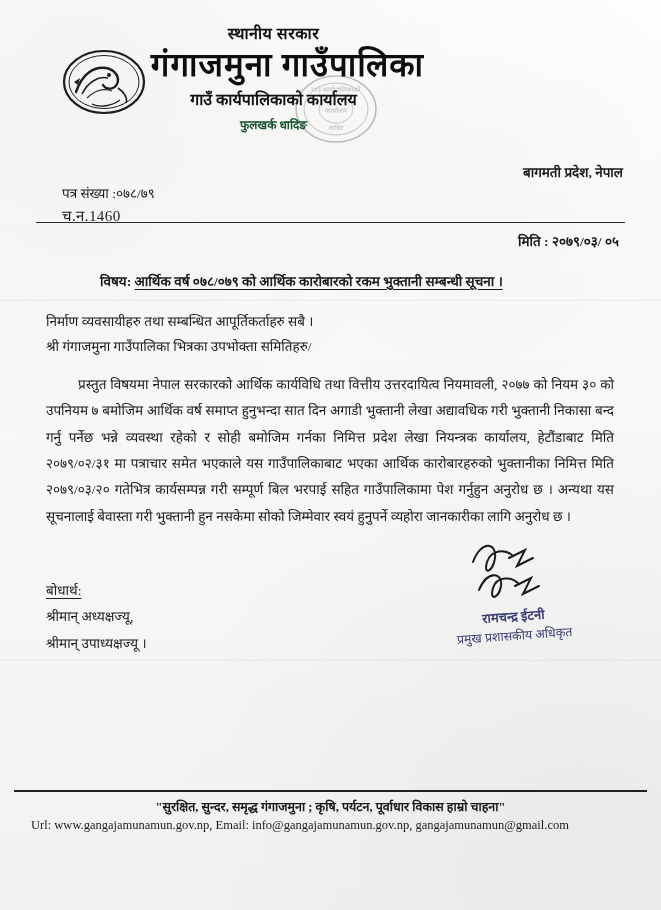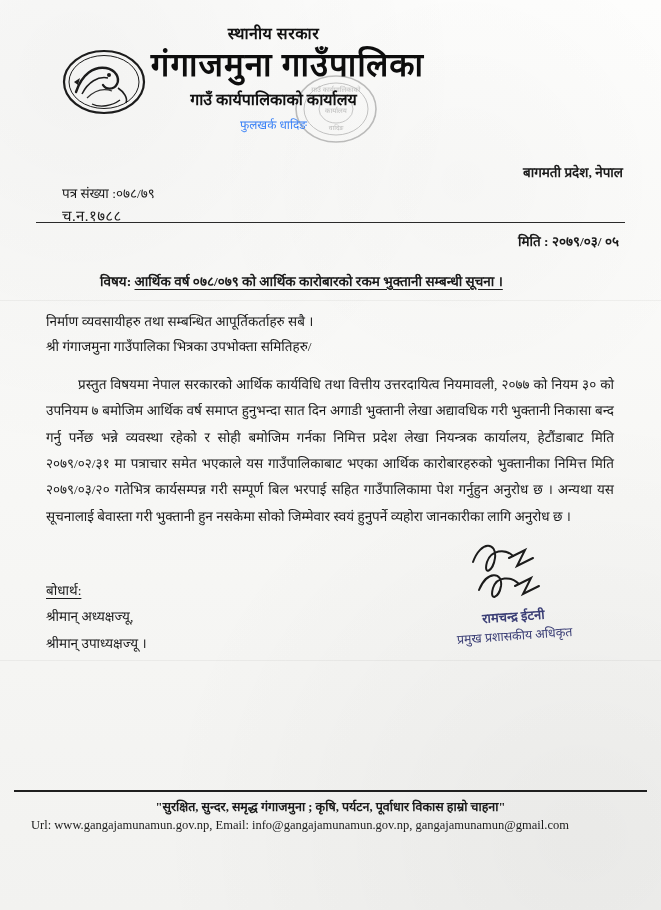--- a/index.html
+++ b/index.html
@@ -56,21 +56,22 @@
   }
   .office-line {
     font-size: 16px;
     font-weight: bold;
     margin-top: 3px;
     color: #111;
   }
   .place-line {
     font-size: 12px;
     margin-top: 6px;
-    color: #3b82f6;
+    color: #14532d;
+    font-weight: bold;
   }
 
   
   .emblem {
     position: absolute;
     left: 62px;
     top: 48px;
     width: 84px;
     height: 68px;
   }
@@ -261,21 +262,21 @@
     <div class="place-line">फुलखर्क धादिङ</div>
   </div>
 
   <div class="province">बागमती प्रदेश, नेपाल</div>
 
   <div class="ref-block">
     <div>
       <span>पत्र संख्या :</span><span>०७८/७९</span>
     </div>
     <div class="line2">
-      <span>च.न.</span><span>१७८८</span>
+      <span>च.न.</span><span>1460</span>
     </div>
   </div>
 
   <div class="rule"></div>
 
   <div class="date-line">
     <span>मिति :</span>
     <span>२०७९/०३/ ०५</span>
   </div>
 

